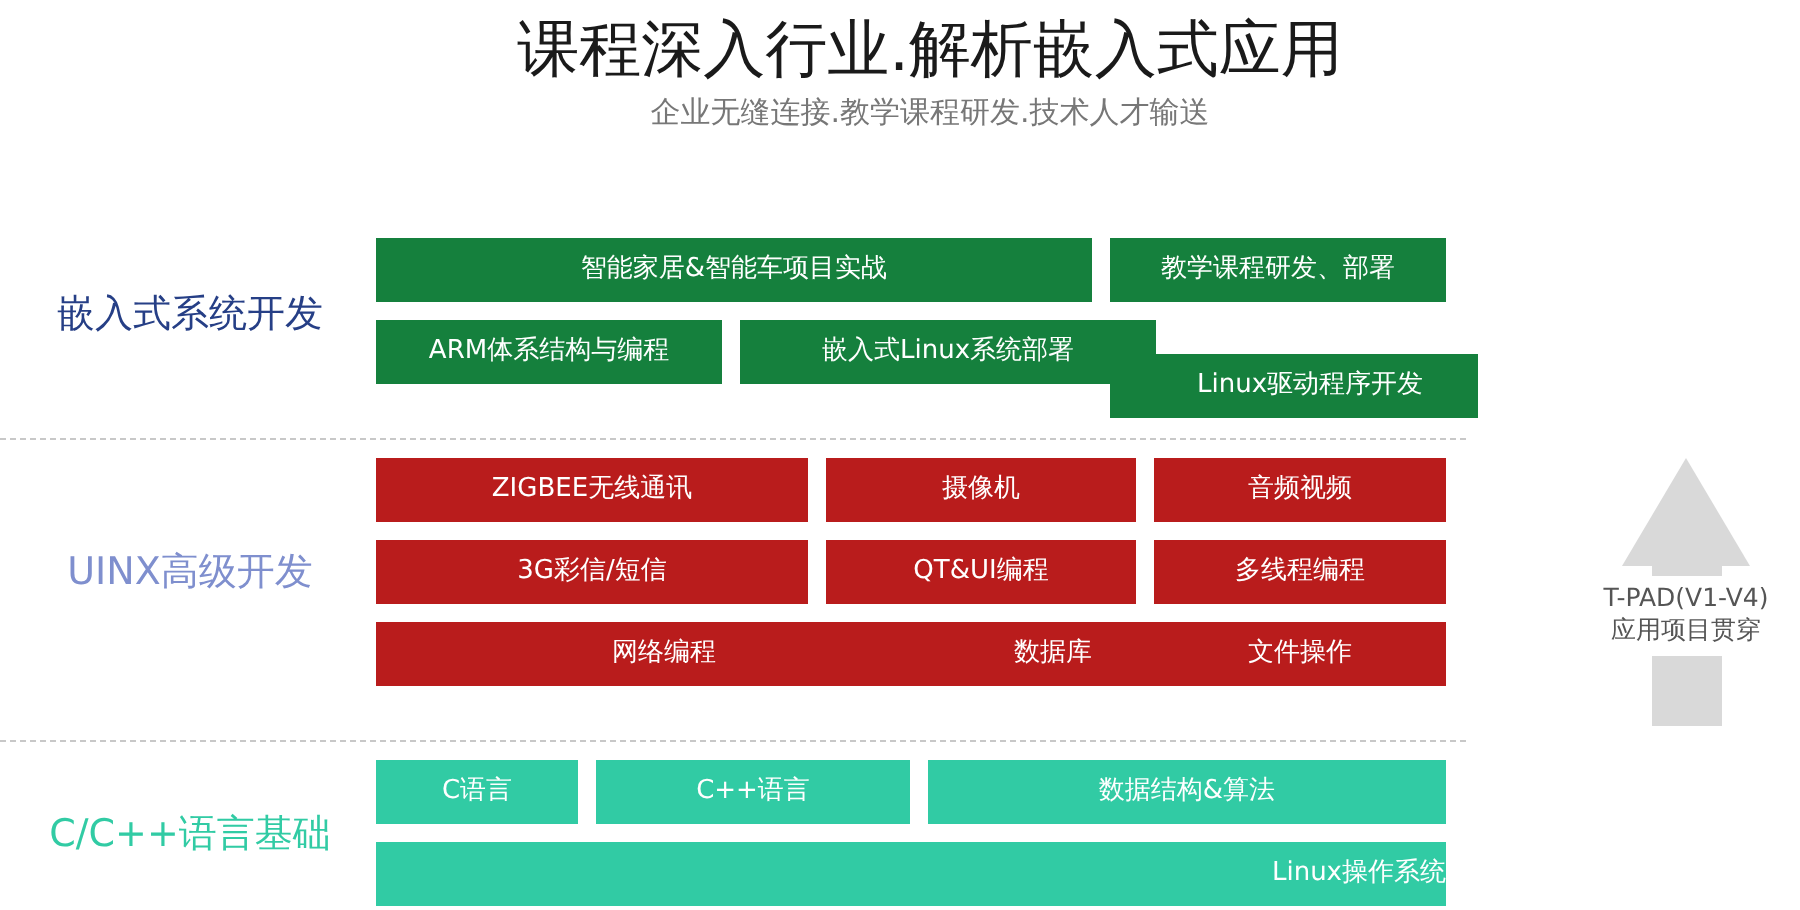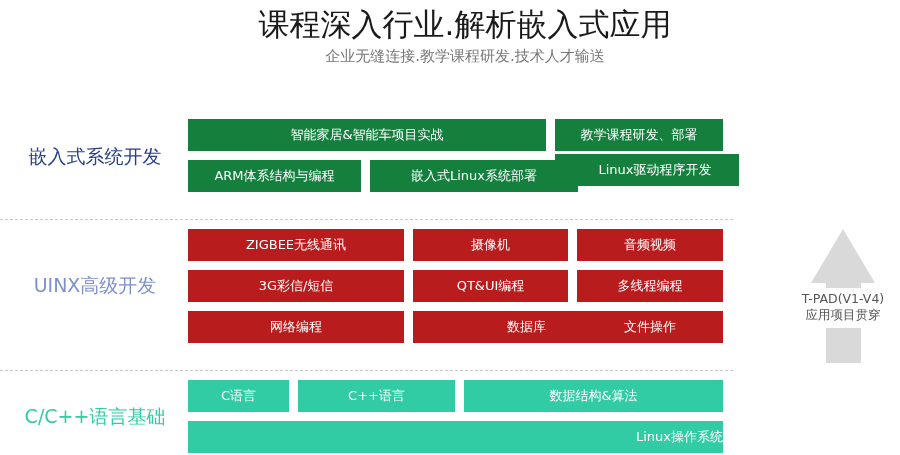--- a/index.html
+++ b/index.html
@@ -21,34 +21,34 @@
 
 <div class="title">课程深入行业.解析嵌入式应用</div>
 <div class="subtitle">企业无缝连接.教学课程研发.技术人才输送</div>
 
 <div>
   <div class="sec-label" style="top:144px;color:#263f86;text-align:center;">嵌入式系统开发</div>
   <div class="box dark" style="left:188px;top:119px;width:358px;">智能家居&amp;智能车项目实战</div>
   <div class="box dark" style="left:555px;top:119px;width:168px;">教学课程研发、部署</div>
   <div class="box dark" style="left:188px;top:160px;width:173px;">ARM体系结构与编程</div>
   <div class="box dark" style="left:370px;top:160px;width:208px;">嵌入式Linux系统部署</div>
-  <div class="box dark" style="left:555px;top:154px;width:168px;padding-left:16px;">Linux驱动程序开发</div>
+  <div class="box dark" style="left:555px;top:177px;width:168px;padding-left:16px;">Linux驱动程序开发</div>
 </div>
 
 <div class="divider" style="top:219px;"></div>
 
 <div>
   <div class="sec-label" style="top:273px;color:#7f8fce;">UINX高级开发</div>
   <div class="box purple" style="left:188px;top:229px;width:216px;">ZIGBEE无线通讯</div>
   <div class="box purple" style="left:413px;top:229px;width:155px;">摄像机</div>
   <div class="box purple" style="left:577px;top:229px;width:146px;">音频视频</div>
   <div class="box purple" style="left:188px;top:270px;width:216px;">3G彩信/短信</div>
   <div class="box purple" style="left:413px;top:270px;width:155px;">QT&amp;UI编程</div>
   <div class="box purple" style="left:577px;top:270px;width:146px;">多线程编程</div>
-  <div class="box purple" style="left:188px;top:311px;width:216px;">网络编程</div>
+  <div class="box purple" style="left:188px;top:311px;width:216px;padding-left:36px;">网络编程</div>
   <div class="box purple" style="left:413px;top:311px;width:155px;padding-left:36px;">数据库</div>
   <div class="box purple" style="left:577px;top:311px;width:146px;">文件操作</div>
 </div>
 
 <div class="divider" style="top:370px;"></div>
 
 <div>
   <div class="sec-label" style="top:404px;color:#31cba4;">C/C++语言基础</div>
   <div class="box green" style="left:188px;top:380px;width:101px;">C语言</div>
   <div class="box green" style="left:298px;top:380px;width:157px;">C++语言</div>

